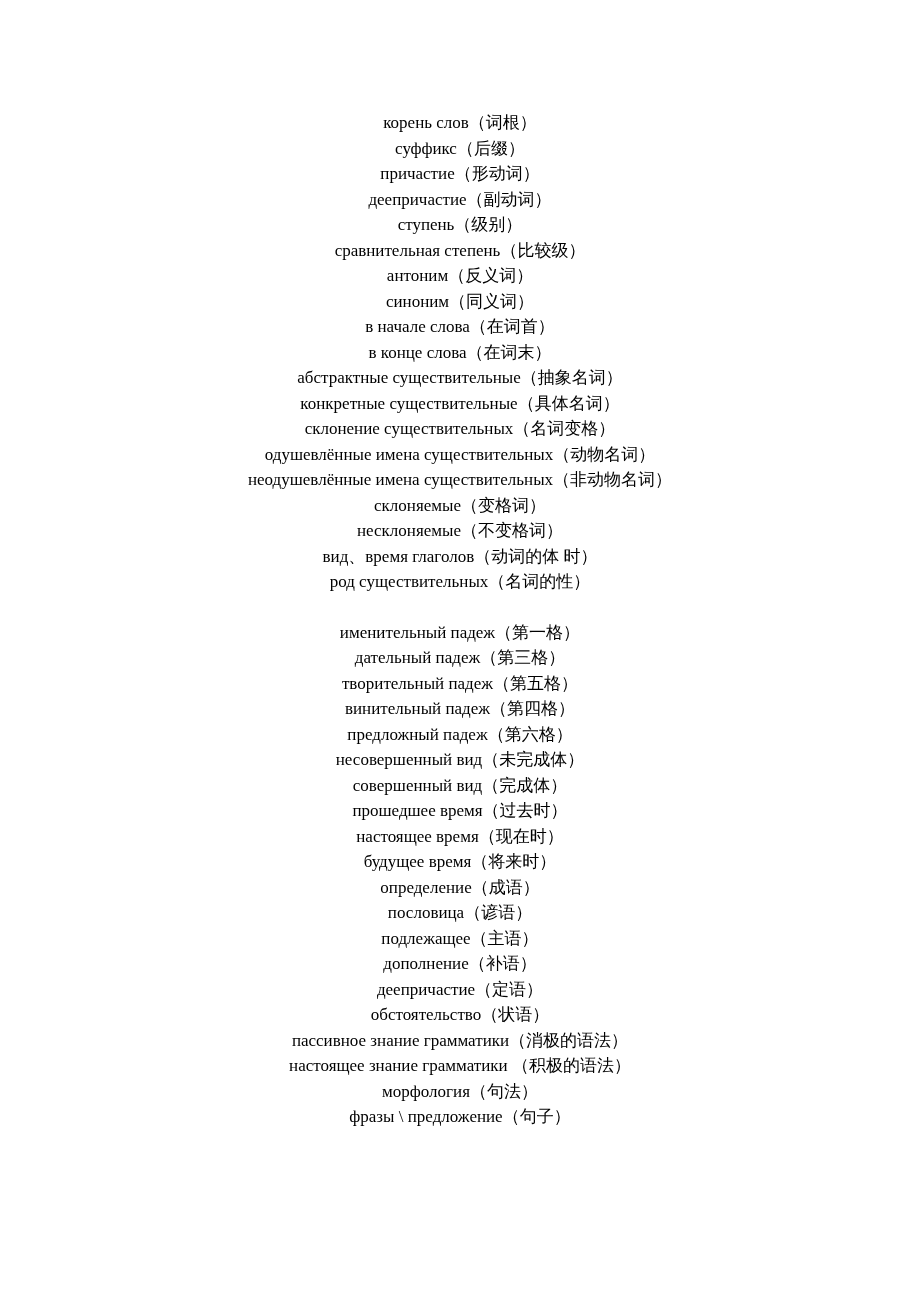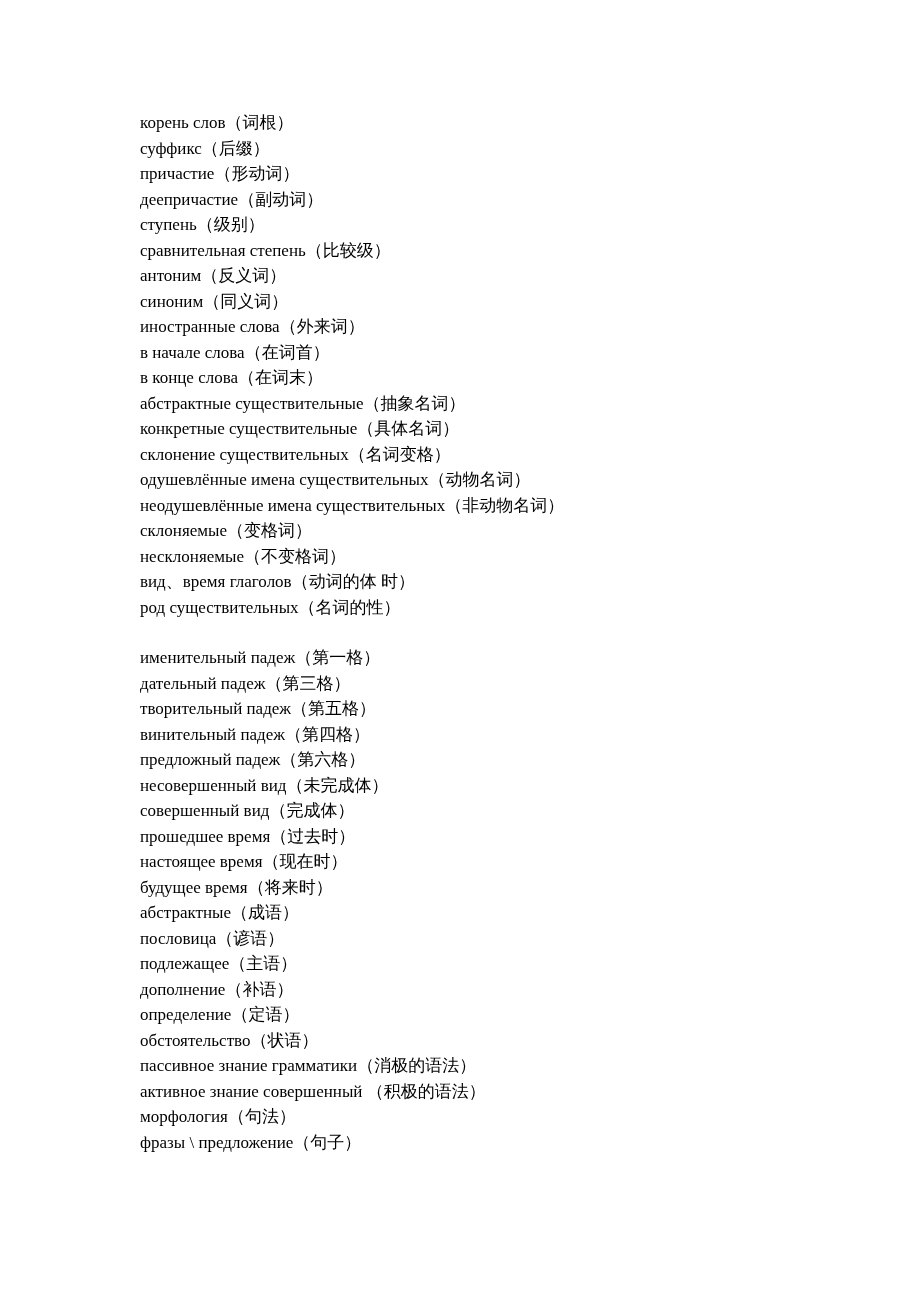--- a/index.html
+++ b/index.html
@@ -1,18 +1,19 @@
 <!DOCTYPE html>
 <html><head>
   <meta charset="utf-8">
   <style>
     * {
       margin: 0;
       padding: 0;
       box-sizing: border-box;
+      text-align: center;
     }
     body {
       background: #ffffff;
       width: 920px;
       font-family: "Times New Roman", "SimSun", serif;
       font-size: 17px;
       line-height: 1.5;
       color: #000000;
       padding: 110px 140px 100px 140px;
     }
@@ -32,21 +33,20 @@
 
 <div class="term-list">
   <div class="term-item">корень слов（词根）</div>
   <div class="term-item">суффикс（后缀）</div>
   <div class="term-item">причастие（形动词）</div>
   <div class="term-item">деепричастие（副动词）</div>
   <div class="term-item">ступень（级别）</div>
   <div class="term-item">сравнительная степень（比较级）</div>
   <div class="term-item">антоним（反义词）</div>
   <div class="term-item">синоним（同义词）</div>
-  <div class="term-item">иностранные слова（外来词）</div>
   <div class="term-item">в начале слова（在词首）</div>
   <div class="term-item">в конце слова（在词末）</div>
   <div class="term-item">абстрактные существительные（抽象名词）</div>
   <div class="term-item">конкретные существительные（具体名词）</div>
   <div class="term-item">склонение существительных（名词变格）</div>
   <div class="term-item">одушевлённые имена существительных（动物名词）</div>
   <div class="term-item">неодушевлённые имена существительных（非动物名词）</div>
   <div class="term-item">склоняемые（变格词）</div>
   <div class="term-item">несклоняемые（不变格词）</div>
   <div class="term-item">вид、время глаголов（动词的体  时）</div>
@@ -59,23 +59,23 @@
   <div class="term-item">именительный падеж（第一格）</div>
   <div class="term-item">дательный падеж（第三格）</div>
   <div class="term-item">творительный падеж（第五格）</div>
   <div class="term-item">винительный падеж（第四格）</div>
   <div class="term-item">предложный падеж（第六格）</div>
   <div class="term-item">несовершенный вид（未完成体）</div>
   <div class="term-item">совершенный вид（完成体）</div>
   <div class="term-item">прошедшее время（过去时）</div>
   <div class="term-item">настоящее время（现在时）</div>
   <div class="term-item">будущее время（将来时）</div>
-  <div class="term-item">абстрактные（成语）</div>
+  <div class="term-item">определение（成语）</div>
   <div class="term-item">пословица（谚语）</div>
   <div class="term-item">подлежащее（主语）</div>
   <div class="term-item">дополнение（补语）</div>
-  <div class="term-item">определение（定语）</div>
+  <div class="term-item">деепричастие（定语）</div>
   <div class="term-item">обстоятельство（状语）</div>
   <div class="term-item">пассивное знание грамматики（消极的语法）</div>
-  <div class="term-item">активное знание совершенный  （积极的语法）</div>
+  <div class="term-item">настоящее знание грамматики  （积极的语法）</div>
   <div class="term-item">морфология（句法）</div>
   <div class="term-item">фразы \ предложение（句子）</div>
 </div>
 
 </body></html>

